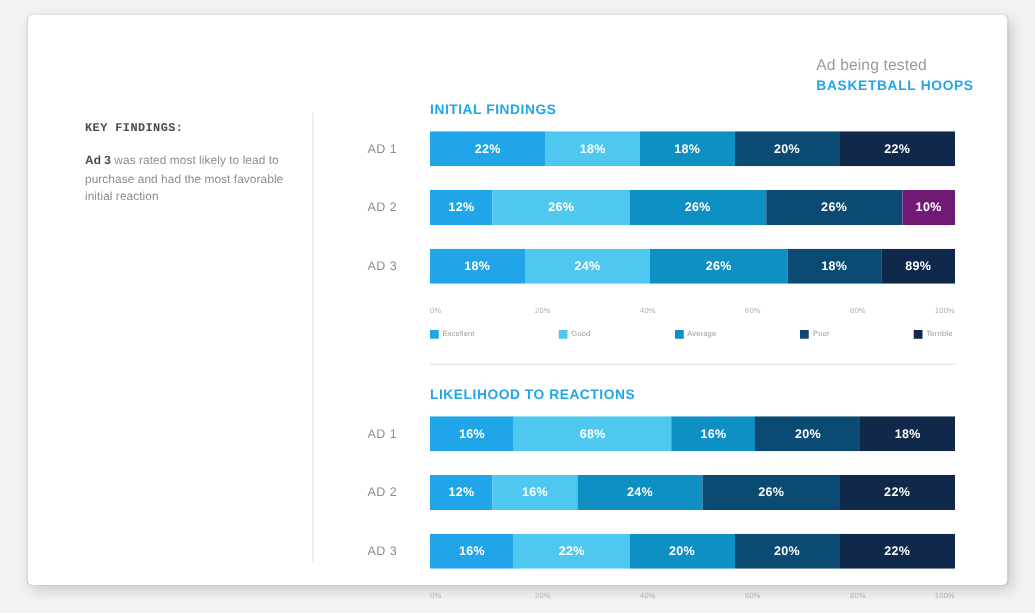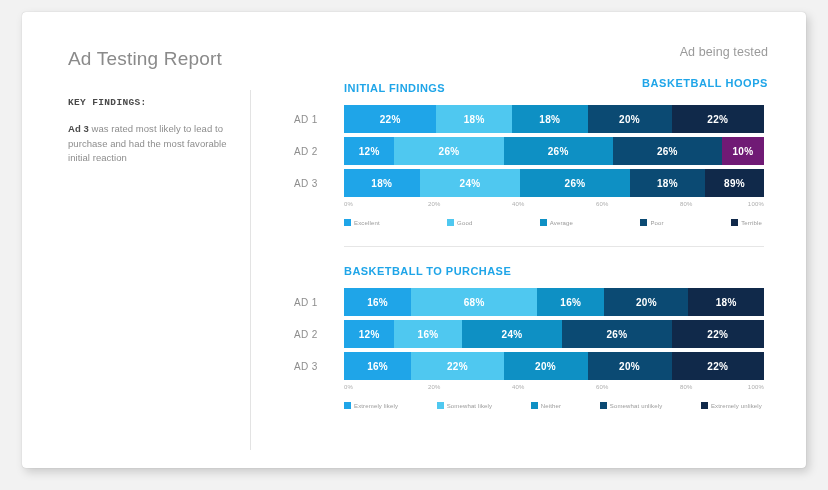--- a/index.html
+++ b/index.html
@@ -33,37 +33,36 @@
     left: 46px;
     top: 36px;
     font-size: 19px;
     color: #8a8a8a;
     letter-spacing: 0.2px;
     font-weight: 400;
     white-space: nowrap;
   }
   .ad-tested-block {
     position: absolute;
-    right: 38px;
+    right: 27px;
     top: 33px;
-    text-align: right;
   }
   #ad-tested-label {
     font-size: 12.5px;
     color: #9a9a9a;
     letter-spacing: 0.1px;
     line-height: 15px;
   }
   #ad-tested-value {
     font-size: 11px;
     color: #1FA5E8;
     font-weight: bold;
     letter-spacing: 0.55px;
     line-height: 15px;
-    margin-top: 16px;
+    margin-top: 2px;
   }
   
   #left-panel {
     position: absolute;
     left: 46px;
     top: 85px;
     width: 182px;
   }
   #key-findings-heading {
     font-size: 9.5px;
@@ -104,21 +103,21 @@
     font-size: 11px;
     font-weight: bold;
     color: #1FA5E8;
     letter-spacing: 0.45px;
     margin-bottom: 11px;
     margin-left: 50px;
   }
   .bar-row {
     display: flex;
     align-items: center;
-    margin-bottom: 4px;
+    margin-bottom: 19px;
     height: 28px;
   }
   .bar-label {
     width: 50px;
     font-size: 10px;
     color: #8d8d8d;
     letter-spacing: 0.4px;
     flex: 0 0 50px;
   }
   .bar-track {
@@ -177,21 +176,20 @@
     height: 1px;
     background: #e6e6e6;
   }
 </style>
 </head>
 <body>
 
 <div id="report-card">
 
   <div class="header">
-    <div id="page-title">Ad Testing Report</div>
     <div class="ad-tested-block">
       <div id="ad-tested-label">Ad being tested</div>
       <div id="ad-tested-value">BASKETBALL HOOPS</div>
     </div>
   </div>
 
   <div id="divider-vertical"></div>
 
   <div id="left-panel">
     <div id="key-findings-heading">KEY FINDINGS:</div>
@@ -289,21 +287,21 @@
             <span>Poor</span>
           </div>
           <div class="legend-item">
             <span class="legend-swatch" style="background: rgb(16, 41, 74);"></span>
             <span>Terrible</span>
           </div>
         </div>
       </div>
       <div id="section-divider"></div>
       <div class="chart-section">
-        <div class="chart-title">BASKETBALL TO PURCHASE</div>
+        <div class="chart-title">LIKELIHOOD TO REACTIONS</div>
         <div class="bar-row">
           <div class="bar-label">AD 1</div>
           <div class="bar-track">
             <div class="seg" style="background: rgb(31, 165, 232); flex: 0 0 16%;">
               <span>16%</span>
             </div>
             <div class="seg" style="background: rgb(79, 200, 240); flex: 0 0 30%;">
               <span>68%</span>
             </div>
             <div class="seg" style="background: rgb(14, 144, 196); flex: 0 0 16%;">

